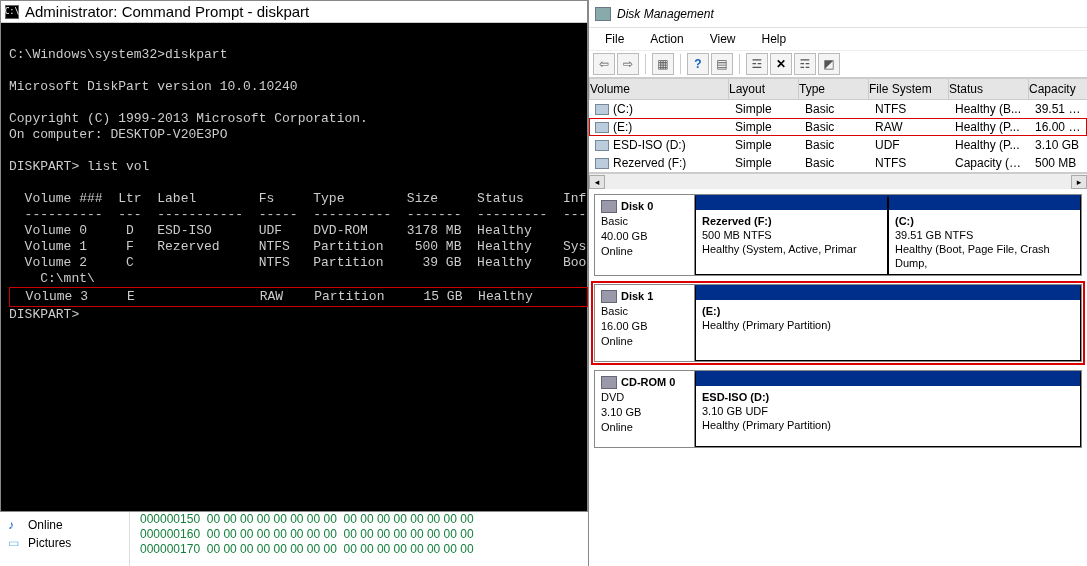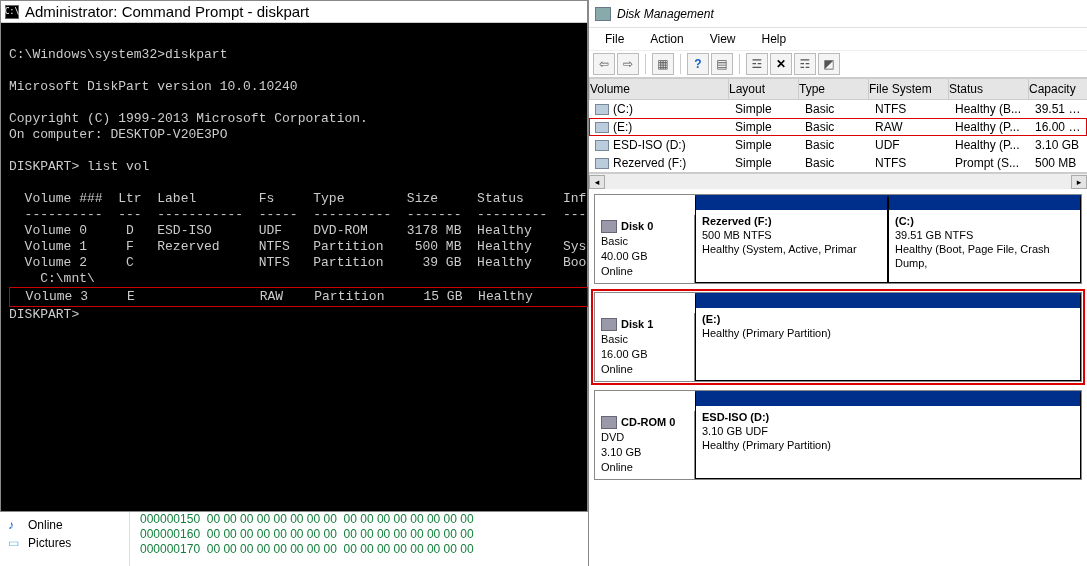--- a/index.html
+++ b/index.html
@@ -146,21 +146,20 @@
     margin-bottom:8px;
     min-height:78px;
   }
   .disk-pane.hl { outline:2px solid #d00; outline-offset:1px;justify-content:space-between; }
   .disk-left {
     width:100px;
     padding:4px 6px;
     border-right:1px solid #888;
     font-size:11px;
     line-height:15px;
-    margin-top:20px;
   }
   .disk-left .dl-title{font-weight:bold;display:flex;align-items:center;gap:4px;}
   .disk-ic{width:16px;height:13px;background:#99a;border:1px solid #667;}
   .disk-right { flex:1; display:flex; gap:0; }
   .disk-part {
     border:1px solid #000;
     border-top:3px solid #002f8b;
     border-left:1px solid #000;
     flex:1;
     position:relative;
@@ -307,21 +306,21 @@
           <div>3.10 GB</div>
         </div>
         <div class="vol-row">
           <div class="vcell-first">
             <span class="vol-ic"></span>
             <span>Rezerved (F:)</span>
           </div>
           <div>Simple</div>
           <div>Basic</div>
           <div>NTFS</div>
-          <div>Prompt (S...</div>
+          <div>Capacity (S...</div>
           <div>500 MB</div>
         </div>
       </div>
   </div>
 
   <div class="dm-scroll">
     <div class="sbtn">◂</div>
     <div class="strack"></div>
     <div class="sbtn">▸</div>
   </div>

